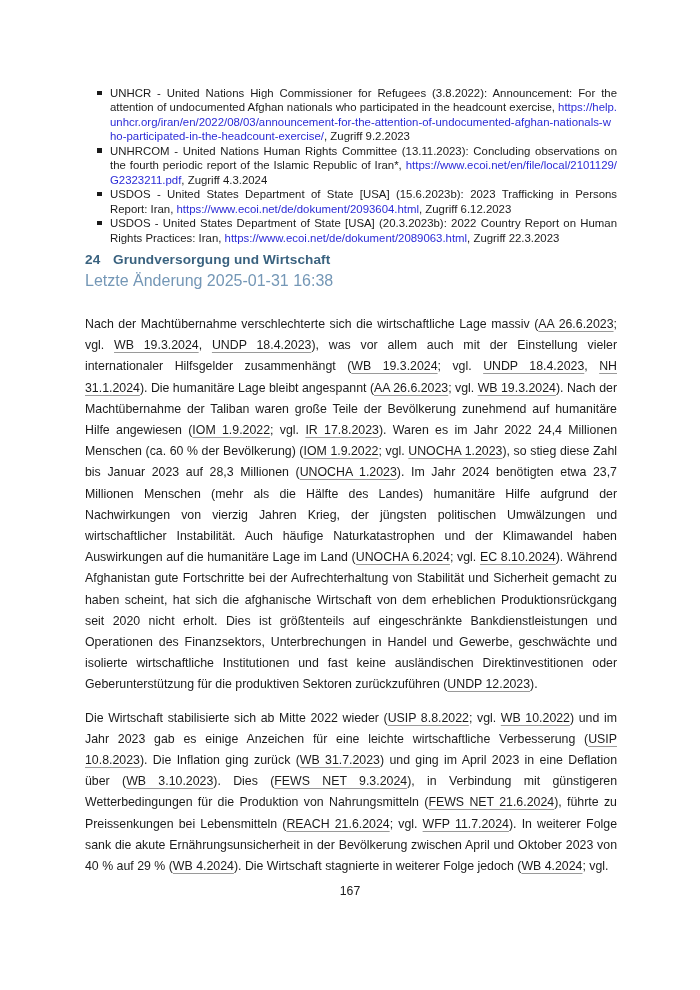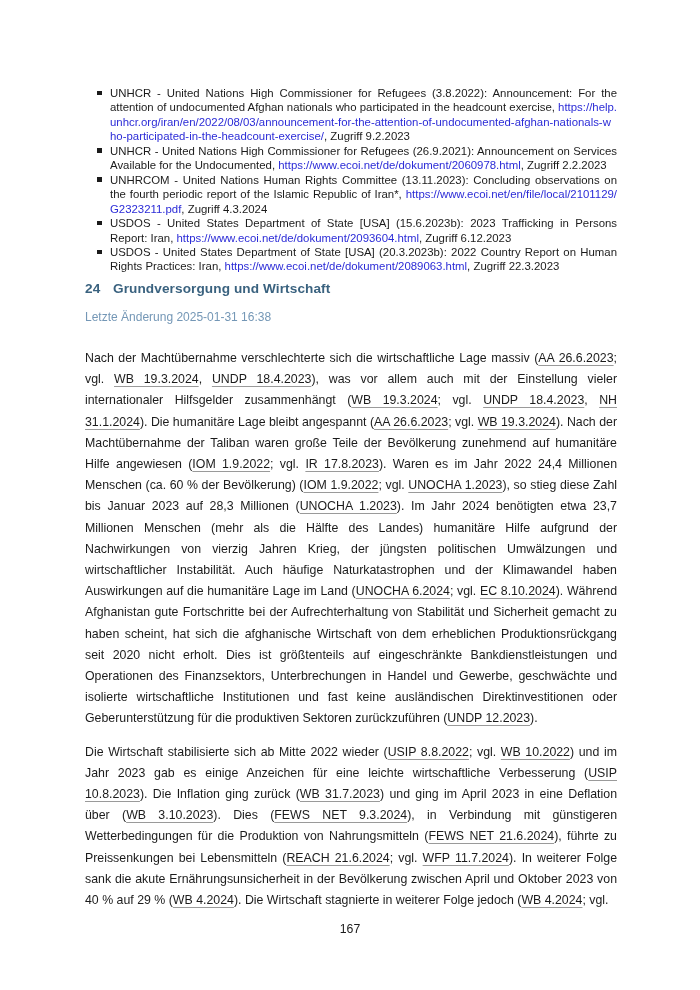--- a/index.html
+++ b/index.html
@@ -26,41 +26,40 @@
     color:var(--text); cursor:pointer;
     text-decoration:underline; text-decoration-color:var(--citation-underline);
     text-decoration-thickness:1px; text-underline-offset:2.5px;
   }
   
   .section-heading{
     margin-top:7px; font-size:13.6px; font-weight:bold; color:var(--heading);
     letter-spacing:0.1px;
   }
   .section-heading .num{display:inline-block; width:28px;}
-  .last-change{margin-top:14px; font-size:12px; color:var(--subtitle);}
+  .last-change{margin-top:5px; font-size:16px; color:var(--subtitle);}
   
   .body-text{margin-top:24px;}
   .para{
     font-size:12.35px; line-height:21.2px; text-align:justify;
     margin-bottom:12px; hyphens:auto;
   }
   
   .footer{
-    position:absolute; top:922px; left:0; width:700px;
+    position:absolute; top:884px; left:0; width:700px;
     text-align:center; font-size:12.3px; color:var(--text);
   }
 </style>
 </head>
 <body>
 
 <div class="page">
 
   <ul class="refs">
       <li><span class="txt">UNHCR - United Nations High Commissioner for Refugees (3.8.2022): Announcement: For the attention of undocumented Afghan nationals who participated in the headcount exercise, </span><a class="link" href="#">https://help.unhcr.org/iran/en/2022/08/03/announcement-for-the-attention-of-undocumented-afghan-nationals-who-participated-in-the-headcount-exercise/</a><span class="txt">, Zugriff 9.2.2023</span></li>
-      <li><span class="txt">UNHCR - United Nations High Commissioner for Refugees (26.9.2021): Announcement on Services Available for the Undocumented, </span><a class="link" href="#">https://www.ecoi.net/de/dokument/2060978.html</a><span class="txt">, Zugriff 2.2.2023</span></li>
       <li><span class="txt">UNHRCOM - United Nations Human Rights Committee (13.11.2023): Concluding observations on the fourth periodic report of the Islamic Republic of Iran*, </span><a class="link" href="#">https://www.ecoi.net/en/file/local/2101129/G2323211.pdf</a><span class="txt">, Zugriff 4.3.2024</span></li>
       <li><span class="txt">USDOS - United States Department of State [USA] (15.6.2023b): 2023 Trafficking in Persons Report: Iran, </span><a class="link" href="#">https://www.ecoi.net/de/dokument/2093604.html</a><span class="txt">, Zugriff 6.12.2023</span></li>
       <li><span class="txt">USDOS - United States Department of State [USA] (20.3.2023b): 2022 Country Report on Human Rights Practices: Iran, </span><a class="link" href="#">https://www.ecoi.net/de/dokument/2089063.html</a><span class="txt">, Zugriff 22.3.2023</span></li>
     </ul>
 
   <h2 class="section-heading">
     <span class="num">24</span><span>Grundversorgung und Wirtschaft</span>
   </h2>
 
   <div class="last-change">Letzte Änderung 2025-01-31 16:38</div>

